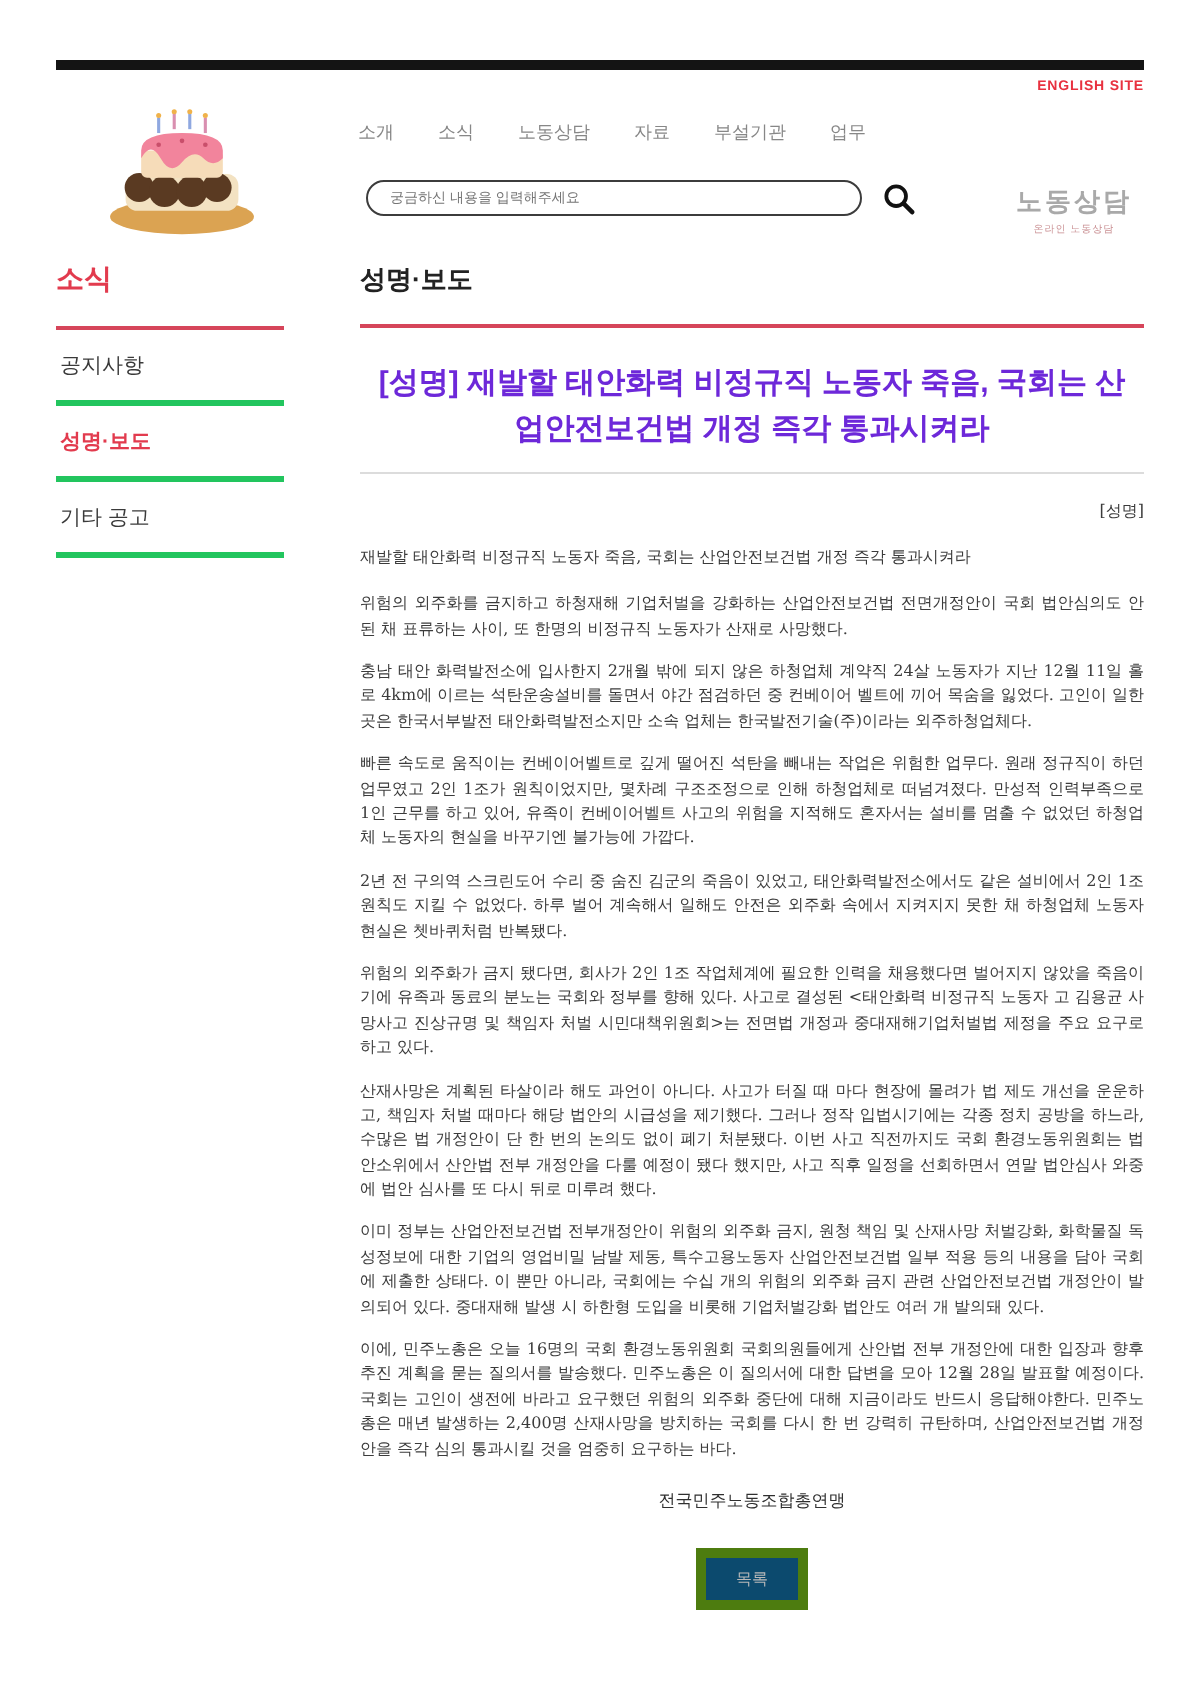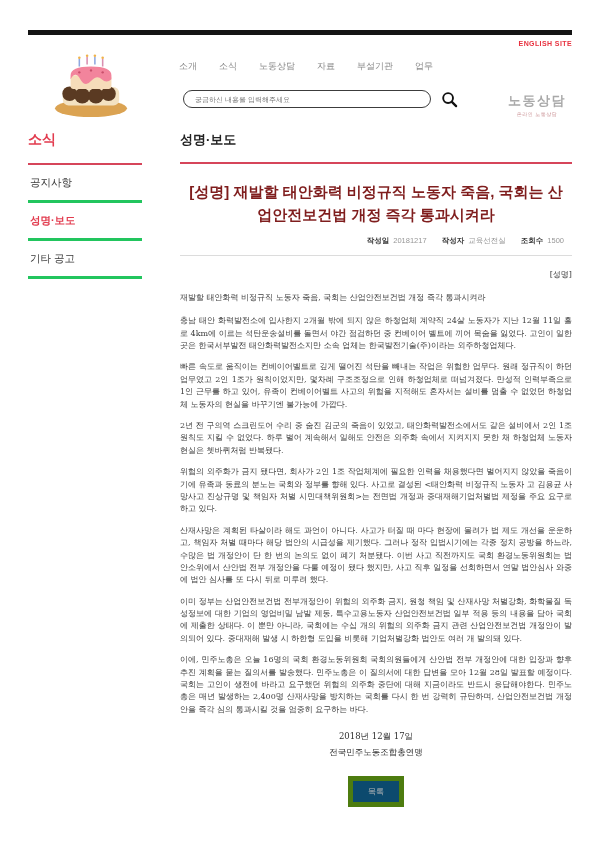--- a/index.html
+++ b/index.html
@@ -27,21 +27,21 @@
   
   .sidebar{position:absolute;left:28px;top:131px;width:114px;}
   .sidebar-title{font-size:14px;font-weight:bold;color:#e23b4e;padding-bottom:14px;
     border-bottom:2px solid #d6455a;}
   .side-item{font-size:10.5px;color:#3a3a3a;padding:11px 2px 10px;border-bottom:3px solid #22c55e;cursor:pointer;}
   .side-item.active{color:#e23b4e;font-weight:bold;}
   
   .main{position:absolute;left:180px;top:131px;width:392px;}
   .section-title{font-size:13px;font-weight:bold;color:#222;padding-bottom:13px;
     border-bottom:2px solid #d6455a;}
-  .post-title{margin:16px 6px 0;font-size:15px;font-weight:bold;color:#7f1d1d;
+  .post-title{margin:16px 6px 0;font-size:15px;font-weight:bold;color:#6d28d9;
     text-align:center;line-height:1.55;}
   .meta{margin-top:9px;text-align:right;font-size:7.5px;color:#979797;padding-right:8px;}
   .meta b{color:#3a3a3a;font-weight:bold;margin-left:13px;margin-right:4px;}
   .meta b:first-child{margin-left:0;}
   .meta-divider{border-bottom:1px solid #dcdcdc;margin-top:9px;}
   .post-body{margin-top:13px;font-family:"DejaVu Serif","Liberation Serif",serif;
     font-size:8px;color:#3b3b3b;line-height:1.55;text-align:justify;}
   .post-tag{margin-bottom:11px;text-align:right;}
   .post-heading{text-align:left;margin-bottom:11px;}
   .post-body p{margin:0 0 9px;}
@@ -121,49 +121,44 @@
 
       <div class="side-item">기타 공고</div>
     </div>
 </div>
 
 <div class="main">
   <div class="section-title">성명·보도</div>
 
   <h1 class="post-title">[성명] 재발할 태안화력 비정규직 노동자 죽음, 국회는 산업안전보건법 개정 즉각 통과시켜라</h1>
 
-  <div class="meta">
-    <b>작성일</b><span>20181217</span>
-    <b>작성자</b><span>교육선전실</span>
-    <b>조회수</b><span>1500</span>
-  </div>
   <div class="meta-divider"></div>
 
   <div class="post-body">
     <div class="post-tag">[성명]</div>
     <div class="post-heading">재발할 태안화력 비정규직 노동자 죽음, 국회는 산업안전보건법 개정 즉각 통과시켜라</div>
     <div>
 
+        <p>위험의 외주화를 금지하고 하청재해 기업처벌을 강화하는 산업안전보건법 전면개정안이 국회 법안심의도 안된 채 표류하는 사이, 또 한명의 비정규직 노동자가 산재로 사망했다.</p>
 
         <p>충남 태안 화력발전소에 입사한지 2개월 밖에 되지 않은 하청업체 계약직 24살 노동자가 지난 12월 11일 홀로 4km에 이르는 석탄운송설비를 돌면서 야간 점검하던 중 컨베이어 벨트에 끼어 목숨을 잃었다. 고인이 일한 곳은 한국서부발전 태안화력발전소지만 소속 업체는 한국발전기술(주)이라는 외주하청업체다.</p>
 
         <p>빠른 속도로 움직이는 컨베이어벨트로 깊게 떨어진 석탄을 빼내는 작업은 위험한 업무다. 원래 정규직이 하던 업무였고 2인 1조가 원칙이었지만, 몇차례 구조조정으로 인해 하청업체로 떠넘겨졌다. 만성적 인력부족으로 1인 근무를 하고 있어, 유족이 컨베이어벨트 사고의 위험을 지적해도 혼자서는 설비를 멈출 수 없었던 하청업체 노동자의 현실을 바꾸기엔 불가능에 가깝다.</p>
 
         <p>2년 전 구의역 스크린도어 수리 중 숨진 김군의 죽음이 있었고, 태안화력발전소에서도 같은 설비에서 2인 1조 원칙도 지킬 수 없었다. 하루 벌어 계속해서 일해도 안전은 외주화 속에서 지켜지지 못한 채 하청업체 노동자 현실은 쳇바퀴처럼 반복됐다.</p>
 
         <p>위험의 외주화가 금지 됐다면, 회사가 2인 1조 작업체계에 필요한 인력을 채용했다면 벌어지지 않았을 죽음이기에 유족과 동료의 분노는 국회와 정부를 향해 있다. 사고로 결성된 &lt;태안화력 비정규직 노동자 고 김용균 사망사고 진상규명 및 책임자 처벌 시민대책위원회&gt;는 전면법 개정과 중대재해기업처벌법 제정을 주요 요구로 하고 있다.</p>
 
         <p>산재사망은 계획된 타살이라 해도 과언이 아니다. 사고가 터질 때 마다 현장에 몰려가 법 제도 개선을 운운하고, 책임자 처벌 때마다 해당 법안의 시급성을 제기했다. 그러나 정작 입법시기에는 각종 정치 공방을 하느라, 수많은 법 개정안이 단 한 번의 논의도 없이 폐기 처분됐다. 이번 사고 직전까지도 국회 환경노동위원회는 법안소위에서 산안법 전부 개정안을 다룰 예정이 됐다 했지만, 사고 직후 일정을 선회하면서 연말 법안심사 와중에 법안 심사를 또 다시 뒤로 미루려 했다.</p>
 
         <p>이미 정부는 산업안전보건법 전부개정안이 위험의 외주화 금지, 원청 책임 및 산재사망 처벌강화, 화학물질 독성정보에 대한 기업의 영업비밀 남발 제동, 특수고용노동자 산업안전보건법 일부 적용 등의 내용을 담아 국회에 제출한 상태다. 이 뿐만 아니라, 국회에는 수십 개의 위험의 외주화 금지 관련 산업안전보건법 개정안이 발의되어 있다. 중대재해 발생 시 하한형 도입을 비롯해 기업처벌강화 법안도 여러 개 발의돼 있다.</p>
 
         <p>이에, 민주노총은 오늘 16명의 국회 환경노동위원회 국회의원들에게 산안법 전부 개정안에 대한 입장과 향후 추진 계획을 묻는 질의서를 발송했다. 민주노총은 이 질의서에 대한 답변을 모아 12월 28일 발표할 예정이다. 국회는 고인이 생전에 바라고 요구했던 위험의 외주화 중단에 대해 지금이라도 반드시 응답해야한다. 민주노총은 매년 발생하는 2,400명 산재사망을 방치하는 국회를 다시 한 번 강력히 규탄하며, 산업안전보건법 개정안을 즉각 심의 통과시킬 것을 엄중히 요구하는 바다.</p>
       </div>
     <div class="sign">
-      <div>2018년 12월 17일</div>
       <div>전국민주노동조합총연맹</div>
     </div>
   </div>
 
   <div class="list-btn-wrap">
     <button class="list-btn">목록</button>
   </div>
 </div>
 
 </body></html>

